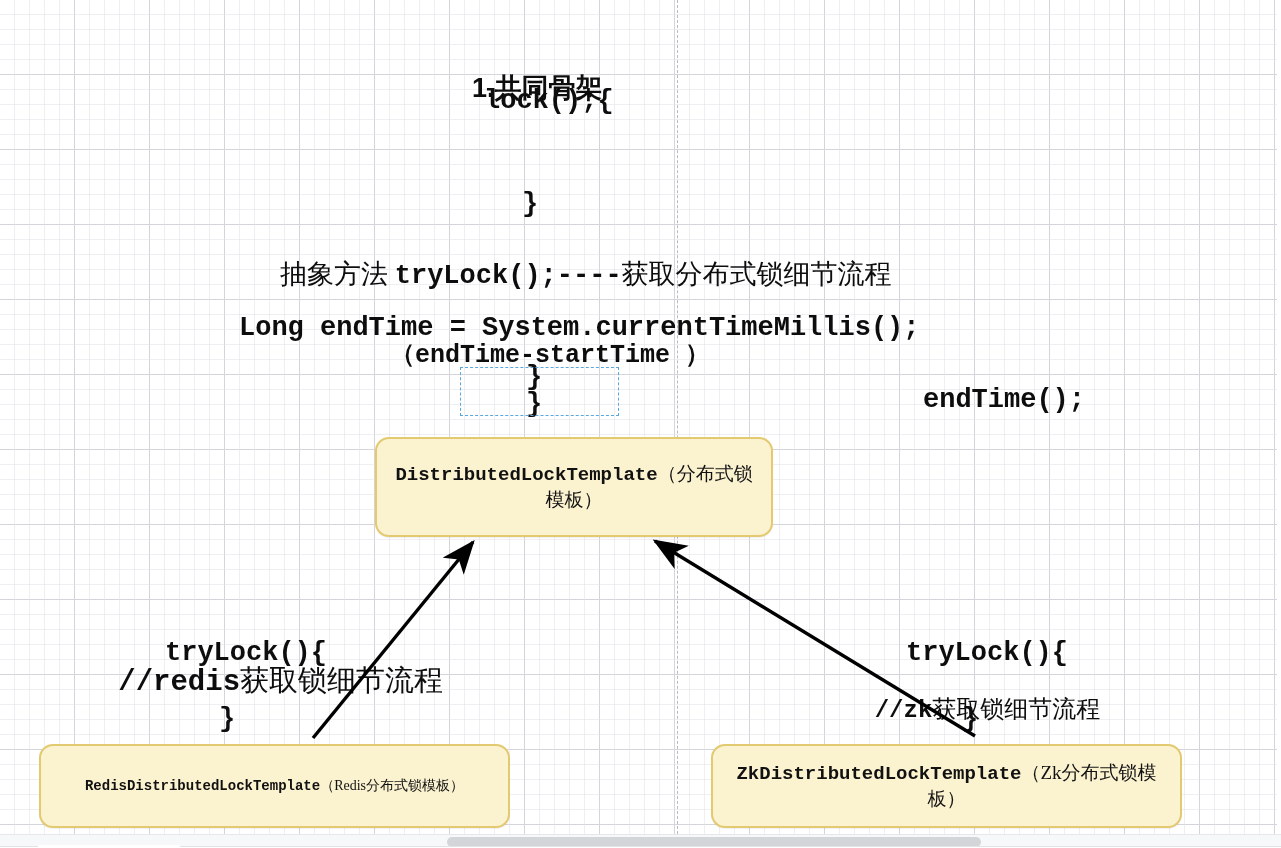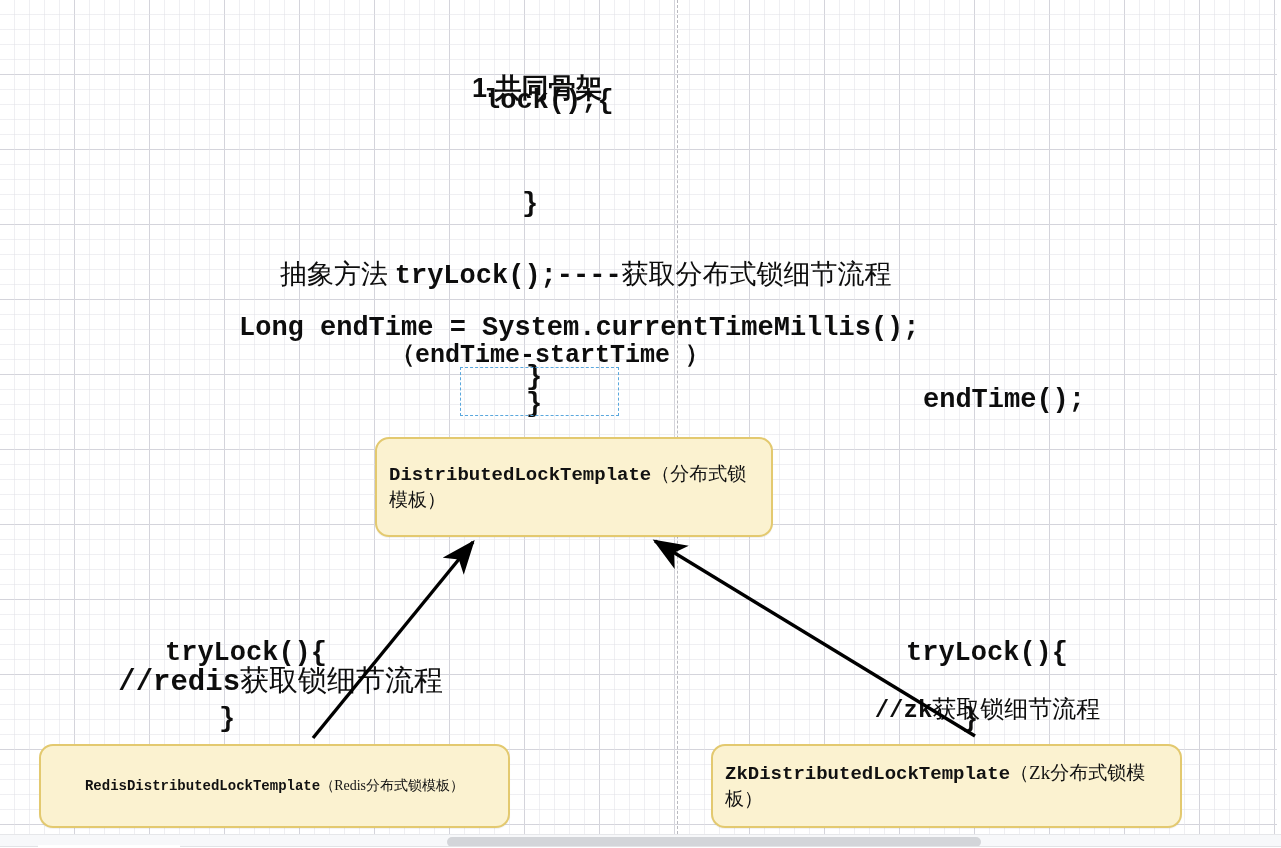--- a/index.html
+++ b/index.html
@@ -68,20 +68,21 @@
   
   .box {
     position: absolute;
     box-sizing: border-box;
     background: #fbf2d0;
     border: 2px solid #e3c96f;
     border-radius: 14px;
     display: flex;
     align-items: center;
     justify-content: center;
+    text-align: center;
     padding: 6px 12px;
     color: #111111;
     box-shadow: 0 1px 1px rgba(0,0,0,0.06);
   }
   .box .code {
     font-family: "Liberation Mono", "DejaVu Sans Mono", monospace;
     font-weight: bold;
   }
   .box .cn {
     font-family: "Liberation Serif", serif;

